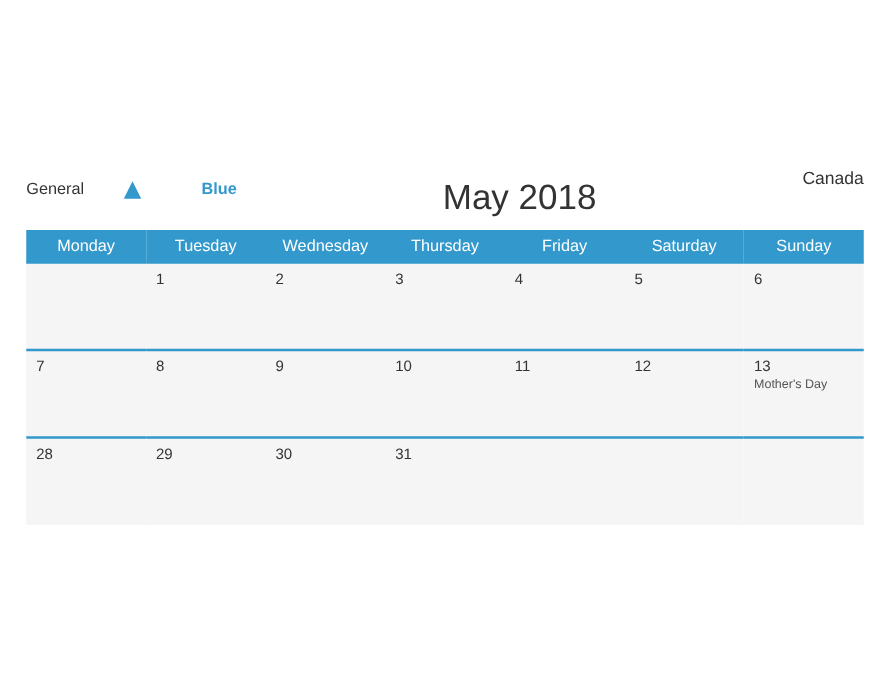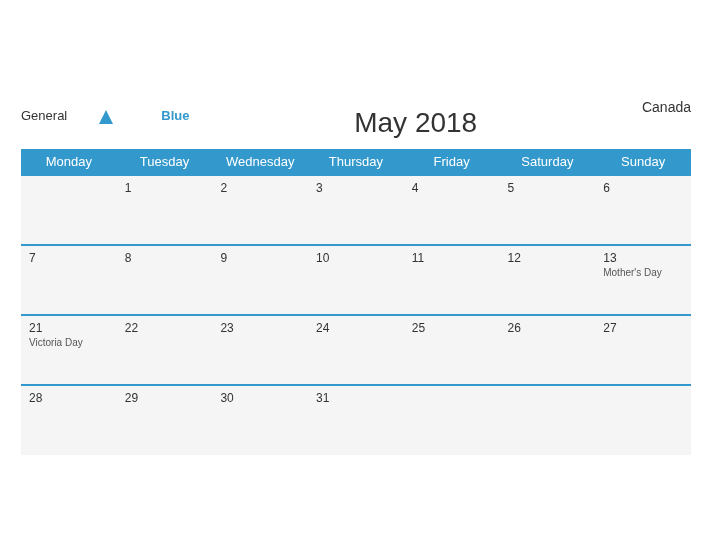--- a/index.html
+++ b/index.html
@@ -167,44 +167,20 @@
           <td>
             <span class="day-number">12</span>
           </td>
           <td>
             <span class="day-number">13</span>
             <span class="event-label">Mother's Day</span>
           </td>
         </tr>
         <tr>
           <td>
-            <span class="day-number">21</span>
-            <span class="event-label">Victoria Day</span>
-          </td>
-          <td>
-            <span class="day-number">22</span>
-          </td>
-          <td>
-            <span class="day-number">23</span>
-          </td>
-          <td>
-            <span class="day-number">24</span>
-          </td>
-          <td>
-            <span class="day-number">25</span>
-          </td>
-          <td>
-            <span class="day-number">26</span>
-          </td>
-          <td>
-            <span class="day-number">27</span>
-          </td>
-        </tr>
-        <tr>
-          <td>
             <span class="day-number">28</span>
           </td>
           <td>
             <span class="day-number">29</span>
           </td>
           <td>
             <span class="day-number">30</span>
           </td>
           <td>
             <span class="day-number">31</span>

